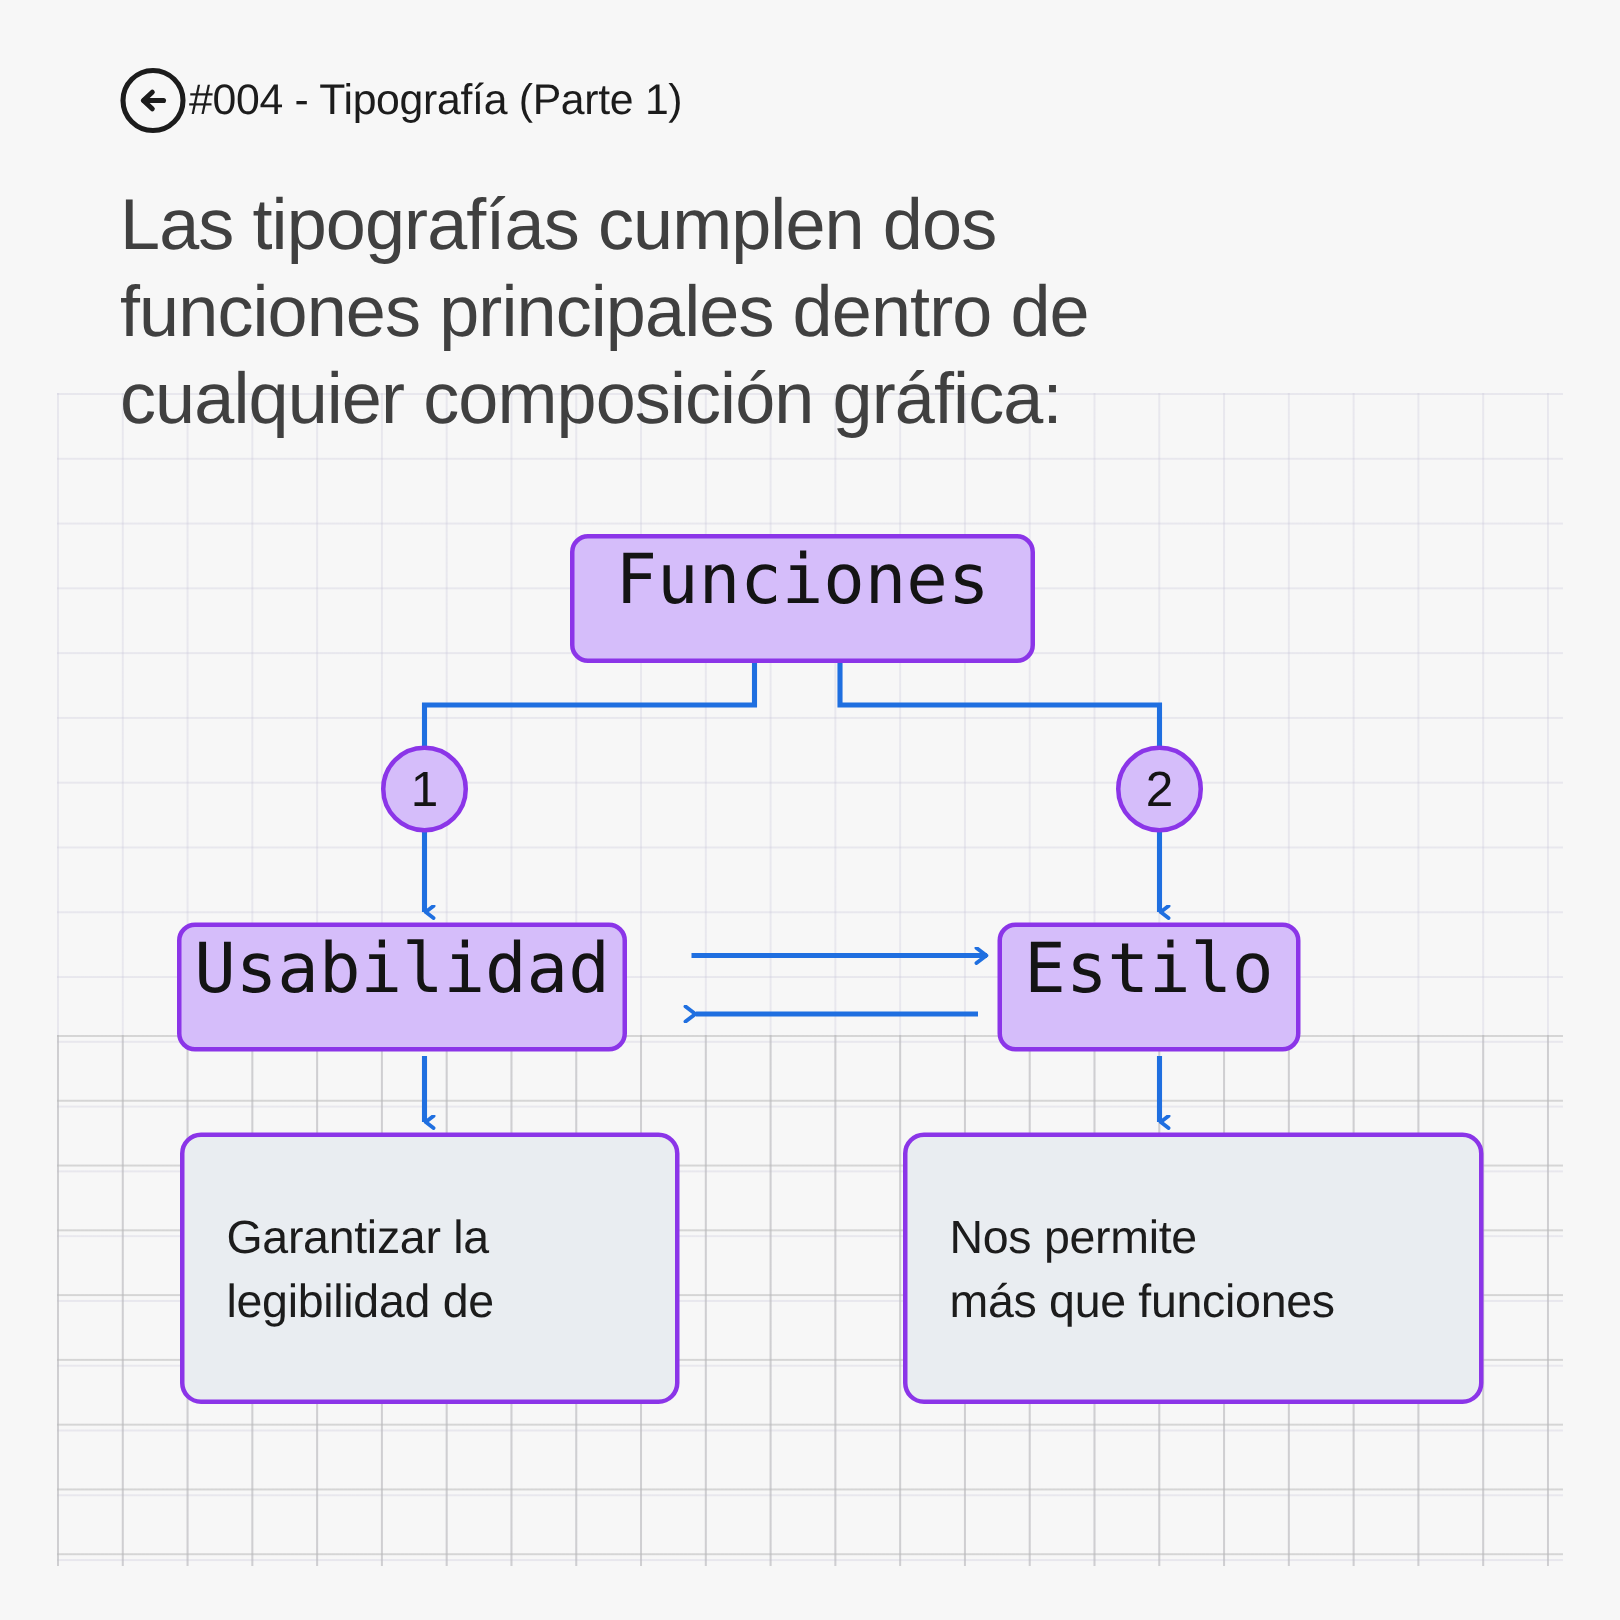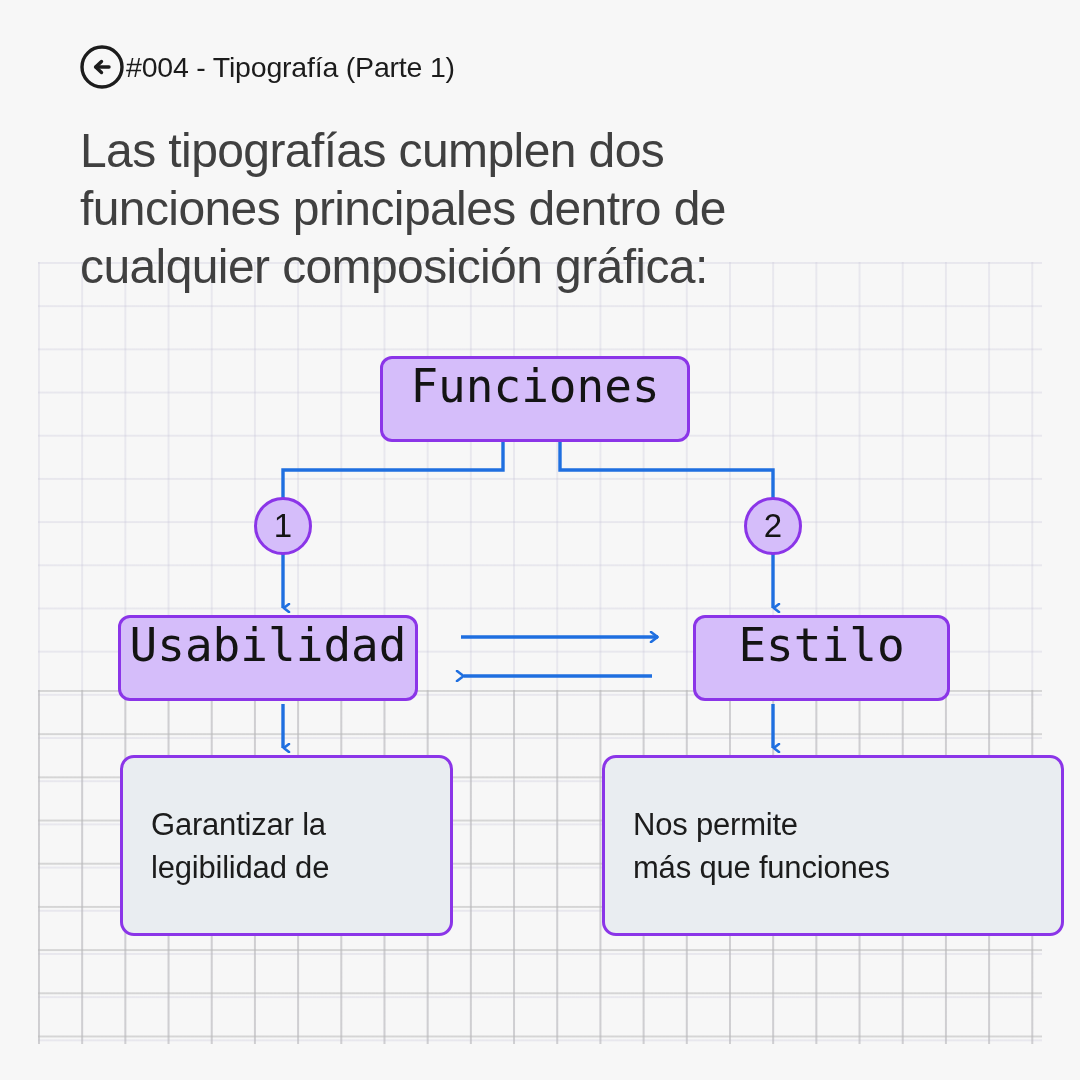--- a/index.html
+++ b/index.html
@@ -132,23 +132,23 @@
     align-items: center;
     justify-content: center;
     font-family: "Liberation Sans", sans-serif;
     font-size: 33px;
     color: #141414;
     z-index: 3;
   }
 
   #node-funciones { left: 380px; top: 356px; width: 310px; height: 86px; }
   #node-usabilidad { left: 118px; top: 615px; width: 300px; height: 86px; }
-  #node-estilo     { left: 665px; top: 615px; width: 257px; height: 86px; margin-left: 28px; }
+  #node-estilo     { left: 665px; top: 615px; width: 202px; height: 86px; }
   #node-desc-left  { left: 120px; top: 755px; width: 333px; height: 181px; }
-  #node-desc-right { left: 602px; top: 755px; width: 462px; height: 181px; }
+  #node-desc-right { left: 602px; top: 755px; width: 387px; height: 181px; }
   #circle-1 { left: 254px; top: 497px; }
   #circle-2 { left: 744px; top: 497px; }
 </style>
 </head>
 <body>
 
 <div id="canvas">
 
   <div class="grid-layer"></div>
   <div class="grid-layer lower"></div>

